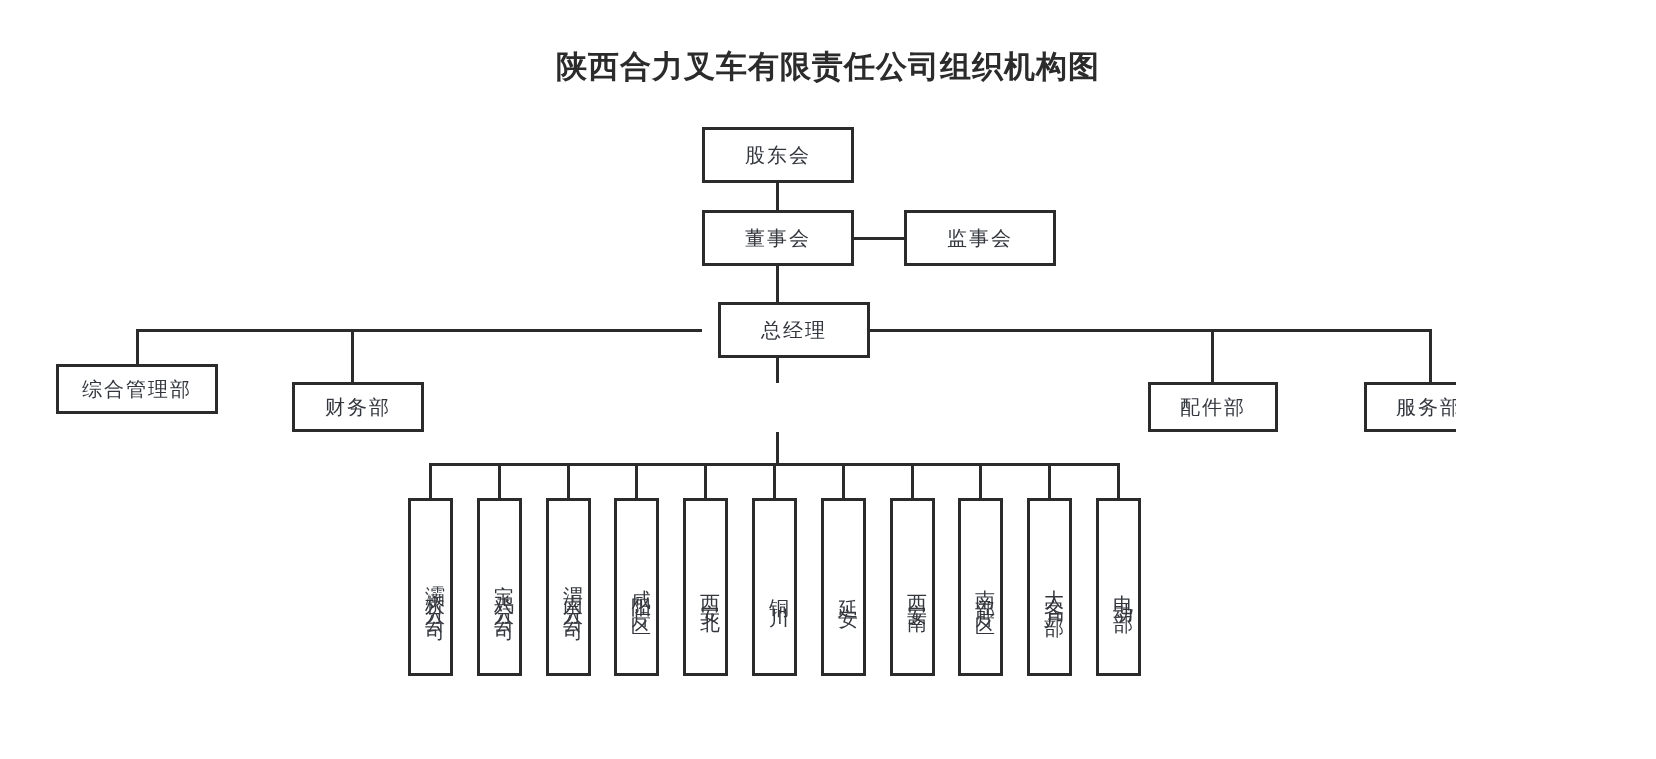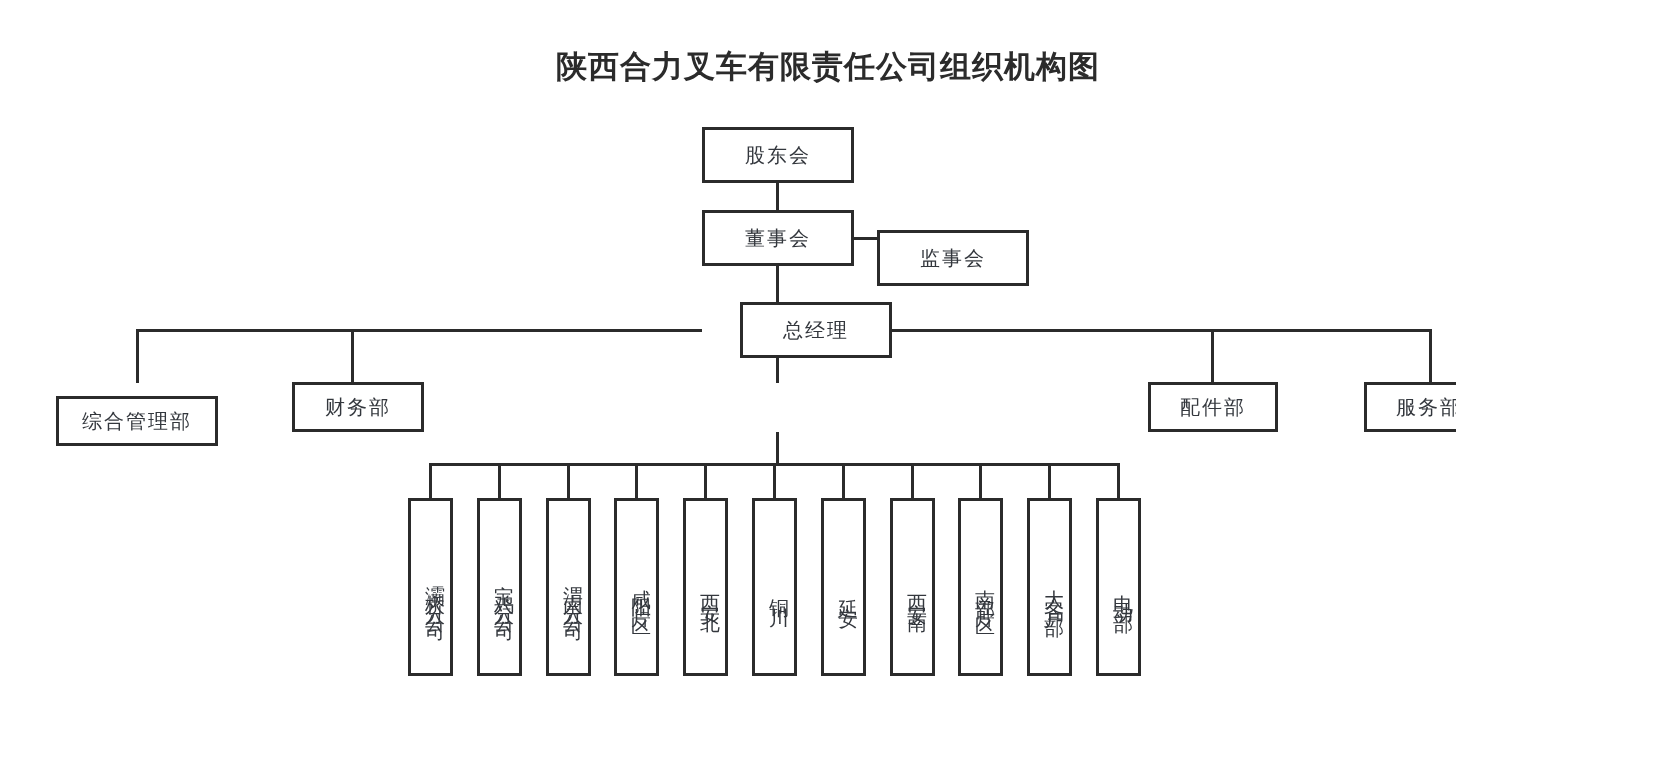--- a/index.html
+++ b/index.html
@@ -63,40 +63,40 @@
 <body>
 
 <div id="chart-root">
 
   <div id="page-title">陕西合力叉车有限责任公司组织机构图</div>
 
   <div class="node" style="left:702px; top:210px; width:152px; height:56px;">董事会</div>
 
   <div class="node" style="left:702px; top:127px; width:152px; height:56px;">股东会</div>
 
-  <div class="node" style="left:877px; top:210px; width:152px; height:56px;margin-top:20px;">监事会</div>
+  <div class="node" style="left:904px; top:210px; width:152px; height:56px;">监事会</div>
 
-  <div class="node" style="left:740px; top:302px; width:152px; height:56px;">总经理</div>
+  <div class="node" style="left:718px; top:302px; width:152px; height:56px;">总经理</div>
 
   <div class="line v" style="left:776px; top:183px; height:27px;"></div>
 
   <div class="line h" style="left:854px; top:237px; width:50px;"></div>
 
   <div class="line v" style="left:776px; top:266px; height:36px;"></div>
 
   <div class="line h" style="left:136px; top:329px; width:566px;"></div>
   <div class="line h" style="left:852px; top:329px; width:580px;"></div>
 
   <div class="line v" style="left:136px; top:329px; height:54px;"></div>
   <div class="line v" style="left:351px; top:329px; height:54px;"></div>
   <div class="line v" style="left:776px; top:358px; height:25px;"></div>
   <div class="line v" style="left:1211px; top:329px; height:54px;"></div>
   <div class="line v" style="left:1429px; top:329px; height:54px;"></div>
 
-  <div class="node" style="left:56px; top:396px; width:162px; height:50px;">综合管理部</div>
+  <div class="node" style="left:56px; top:364px; width:162px; height:50px;">综合管理部</div>
 
   <div class="node" style="left:292px; top:382px; width:132px; height:50px;font-family:Liberation Mono, monospace;">财务部</div>
 
 
   <div class="node" style="left:1364px; top:382px; width:130px; height:50px;">服务部</div>
 
   <div class="node" style="left:1148px; top:382px; width:130px; height:50px;">配件部</div>
 
   <div class="line v" style="left:776px; top:432px; height:32px;"></div>
 

